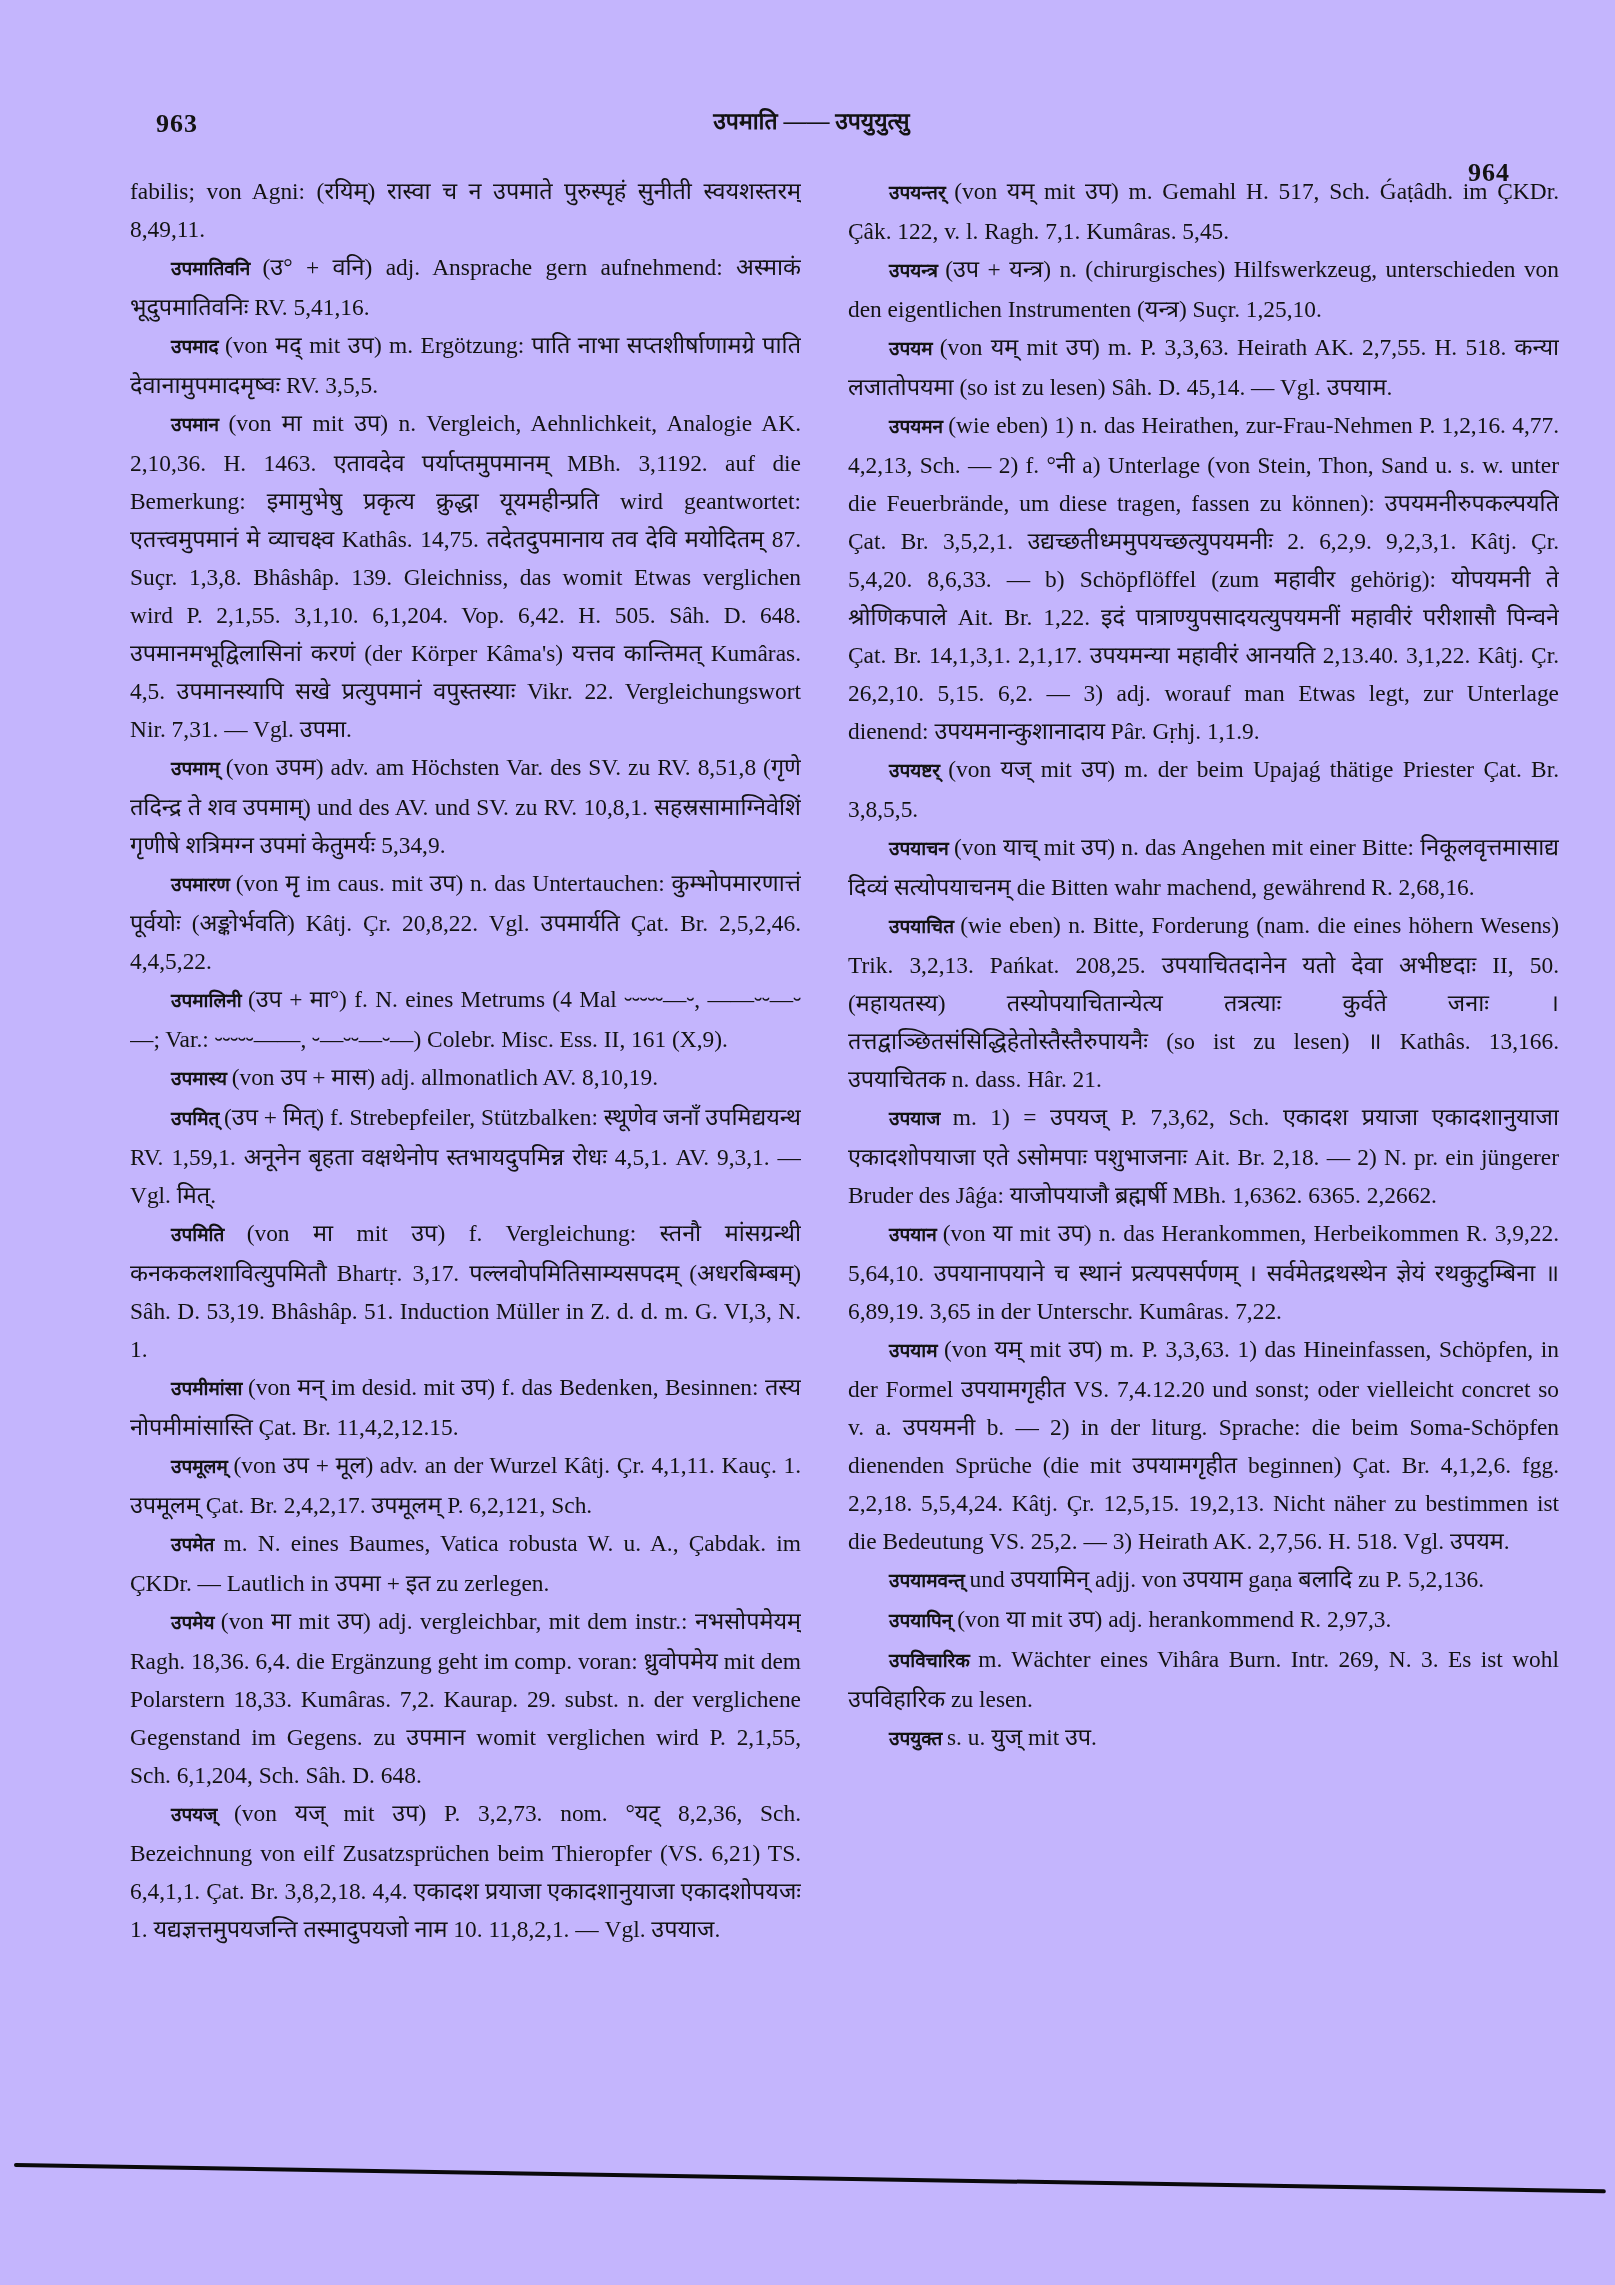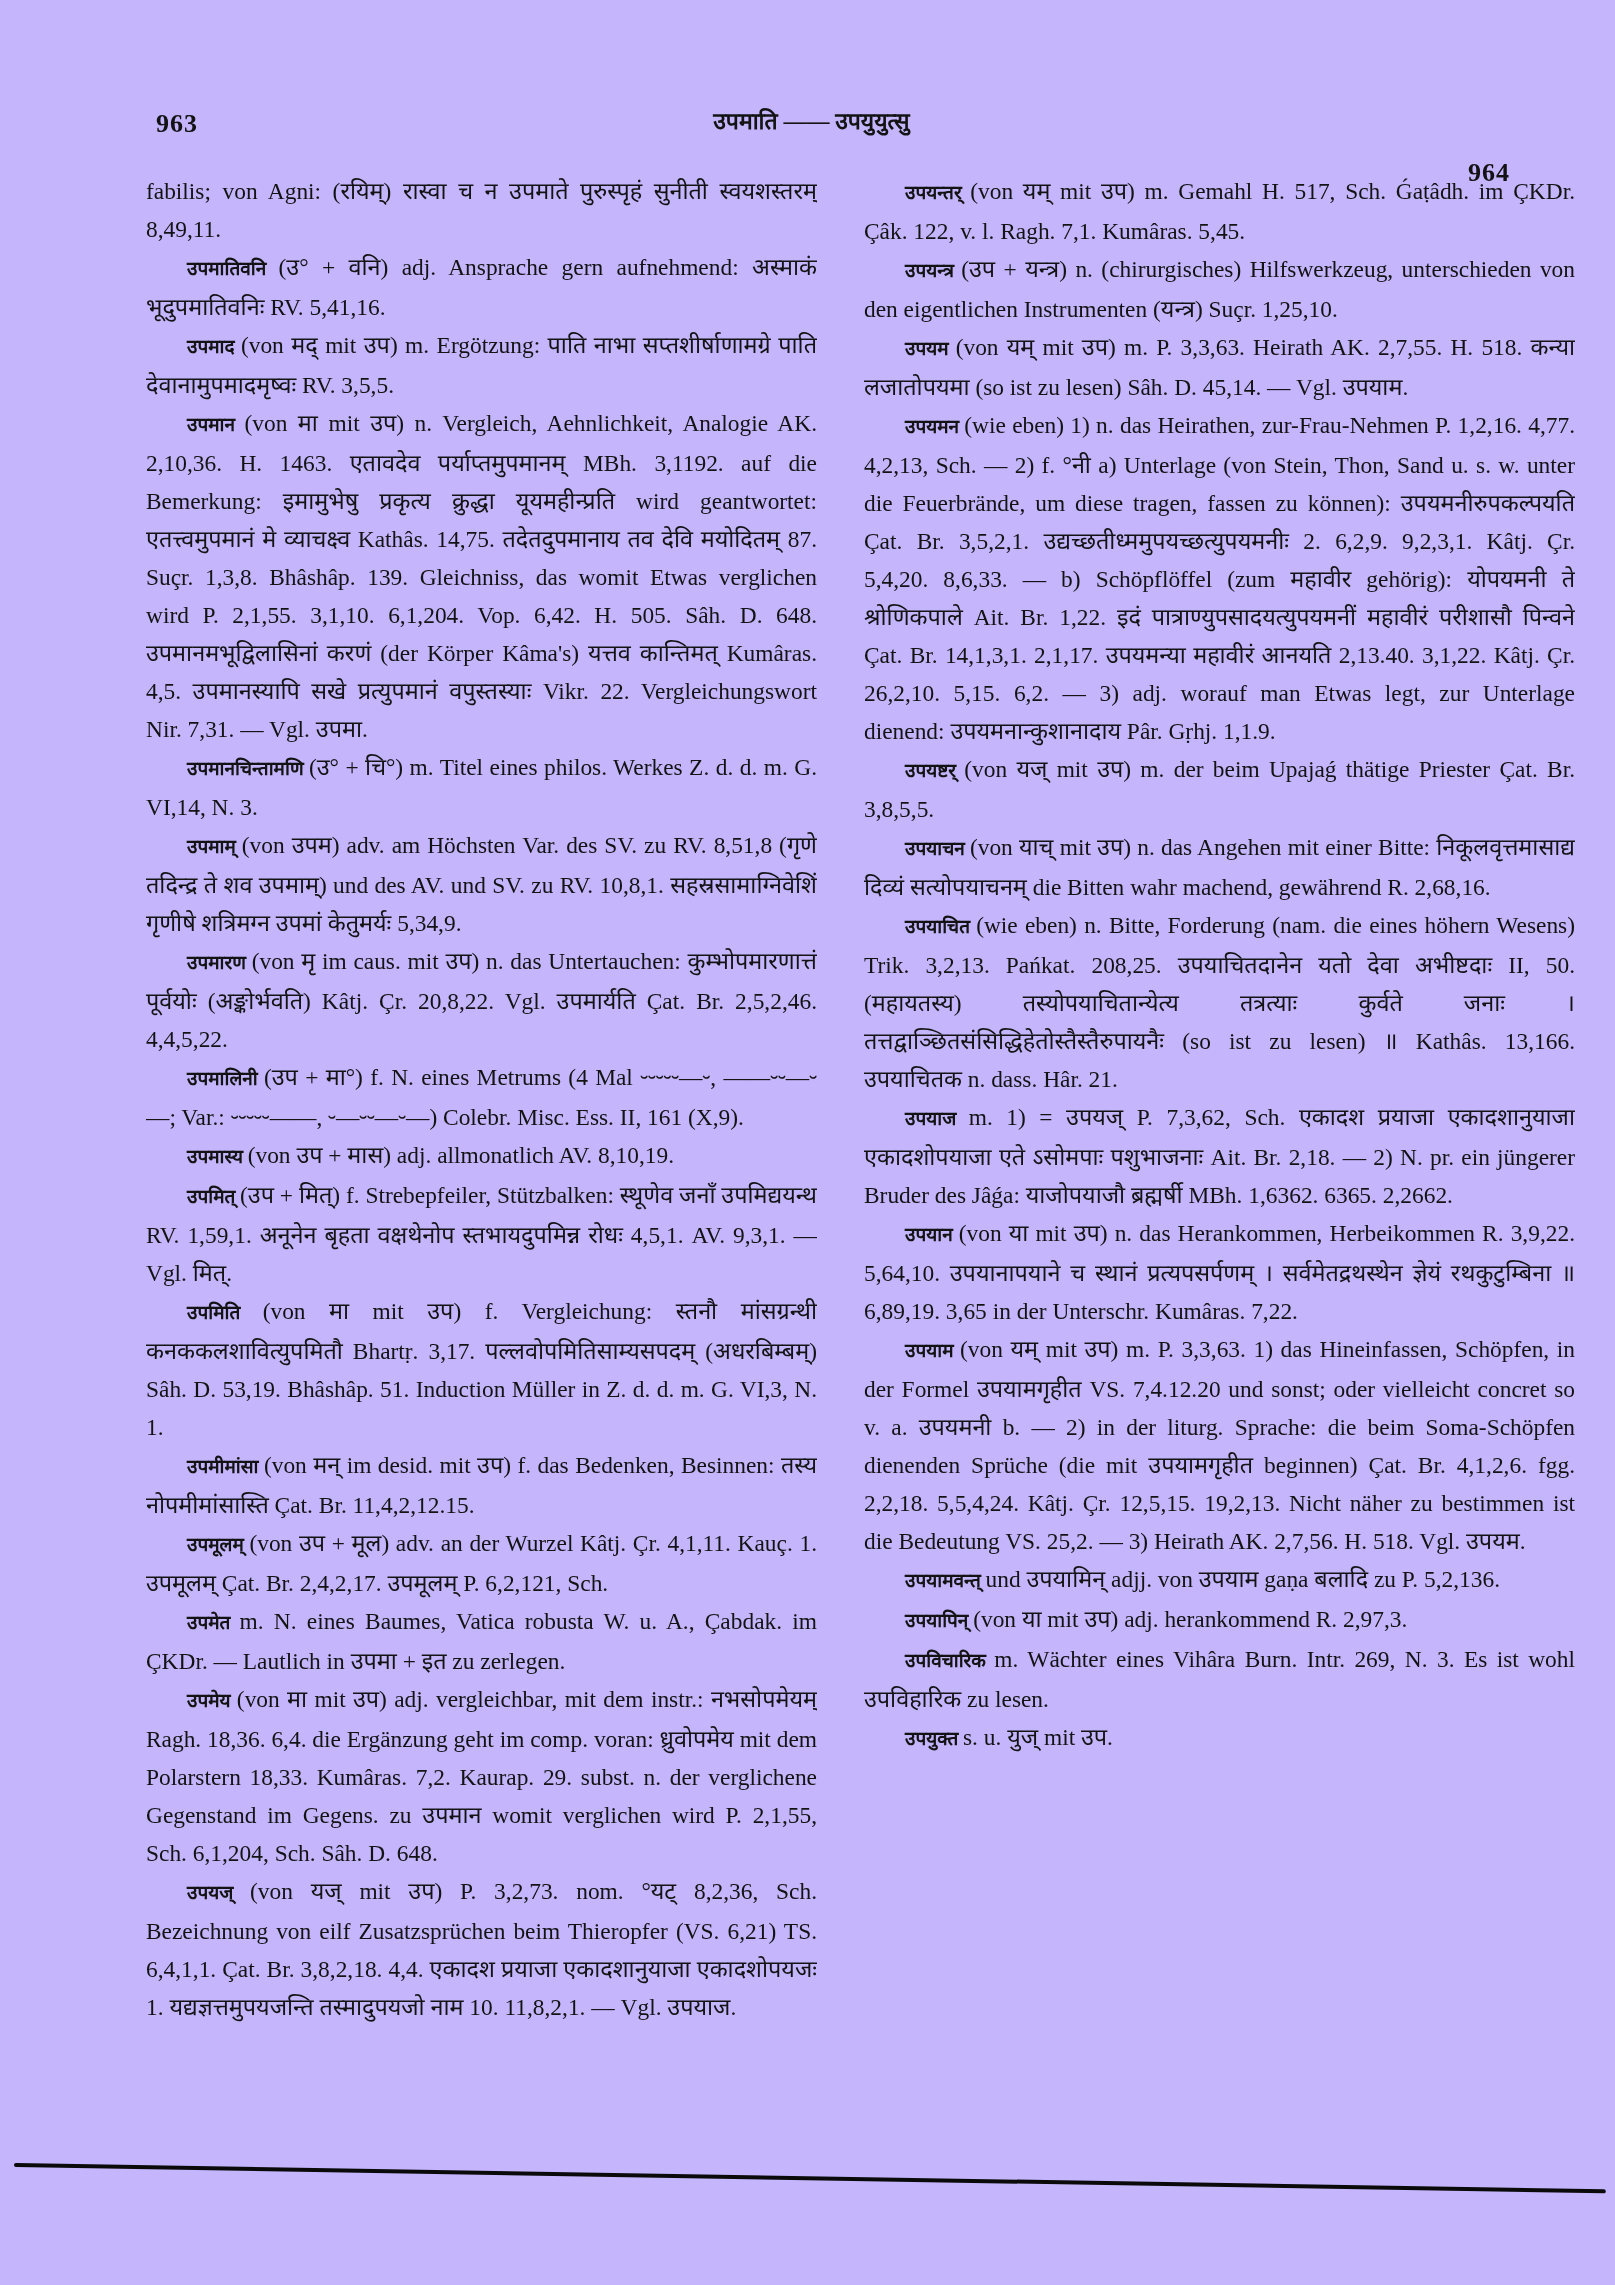--- a/index.html
+++ b/index.html
@@ -30,21 +30,20 @@
     font-weight: bold;
     white-space: nowrap;
   }
   .columns {
     position: absolute;
     top: 172px;
     left: 130px;
     width: 1429px;
     display: flex;
     gap: 47px;
-    margin-left: 16px;
   }
   .col { overflow: hidden; }
   .col-left  { width: 671px; }
   .col-right { width: 711px; }
   .entry {
     margin: 0;
     font-size: 23.4px;
     line-height: 38px;
     text-align: justify;
     text-indent: 41px;
@@ -74,21 +73,20 @@
   <div class="pagenum left">963</div>
   <div class="running-head">उपमाति —— उपयुयुत्सु</div>
   <div class="pagenum right">964</div>
 
   <div class="columns">
     <div class="col col-left">
         <p class="entry no-indent"><span>fabilis; von Agni: (रयिम्) रास्वा च न उपमाते पुरुस्पृहं सुनीती स्वयशस्तरम् 8,49,11.</span></p>
         <p class="entry"><span class="headword">उपमातिवनि </span><span>(उ° + वनि) adj. Ansprache gern aufnehmend: अस्माकं भूदुपमातिवनिः RV. 5,41,16.</span></p>
         <p class="entry"><span class="headword">उपमाद </span><span>(von मद् mit उप) m. Ergötzung: पाति नाभा सप्तशीर्षाणामग्रे पाति देवानामुपमादमृष्वः RV. 3,5,5.</span></p>
         <p class="entry"><span class="headword">उपमान </span><span>(von मा mit उप) n. Vergleich, Aehnlichkeit, Analogie AK. 2,10,36. H. 1463. एतावदेव पर्याप्तमुपमानम् MBh. 3,1192. auf die Bemerkung: इमामुभेषु प्रकृत्य क्रुद्धा यूयमहीन्प्रति wird geantwortet: एतत्त्वमुपमानं मे व्याचक्ष्व Kathâs. 14,75. तदेतदुपमानाय तव देवि मयोदितम् 87. Suçr. 1,3,8. Bhâshâp. 139. Gleichniss, das womit Etwas verglichen wird P. 2,1,55. 3,1,10. 6,1,204. Vop. 6,42. H. 505. Sâh. D. 648. उपमानमभूद्विलासिनां करणं (der Körper Kâma's) यत्तव कान्तिमत् Kumâras. 4,5. उपमानस्यापि सखे प्रत्युपमानं वपुस्तस्याः Vikr. 22. Vergleichungswort Nir. 7,31. — Vgl. उपमा.</span></p>
-        <p class="entry"><span class="headword">उपमानचिन्तामणि </span><span>(उ° + चि°) m. Titel eines philos. Werkes Z. d. d. m. G. VI,14, N. 3.</span></p>
         <p class="entry"><span class="headword">उपमाम् </span><span>(von उपम) adv. am Höchsten Var. des SV. zu RV. 8,51,8 (गृणे तदिन्द्र ते शव उपमाम्) und des AV. und SV. zu RV. 10,8,1. सहस्रसामाग्निवेशिं गृणीषे शत्रिमग्न उपमां केतुमर्यः 5,34,9.</span></p>
         <p class="entry"><span class="headword">उपमारण </span><span>(von मृ im caus. mit उप) n. das Untertauchen: कुम्भोपमारणात्तं पूर्वयोः (अङ्कोर्भवति) Kâtj. Çr. 20,8,22. Vgl. उपमार्यति Çat. Br. 2,5,2,46. 4,4,5,22.</span></p>
         <p class="entry"><span class="headword">उपमालिनी </span><span>(उप + मा°) f. N. eines Metrums (4 Mal ⏑⏑⏑⏑⏑—⏑, ——⏑⏑—⏑—; Var.: ⏑⏑⏑⏑⏑——, ⏑—⏑⏑—⏑—) Colebr. Misc. Ess. II, 161 (X,9).</span></p>
         <p class="entry"><span class="headword">उपमास्य </span><span>(von उप + मास) adj. allmonatlich AV. 8,10,19.</span></p>
         <p class="entry"><span class="headword">उपमित् </span><span>(उप + मित्) f. Strebepfeiler, Stützbalken: स्थूणेव जनाँ उपमिद्ययन्थ RV. 1,59,1. अनूनेन बृहता वक्षथेनोप स्तभायदुपमिन्न रोधः 4,5,1. AV. 9,3,1. — Vgl. मित्.</span></p>
         <p class="entry"><span class="headword">उपमिति </span><span>(von मा mit उप) f. Vergleichung: स्तनौ मांसग्रन्थी कनककलशावित्युपमितौ Bhartṛ. 3,17. पल्लवोपमितिसाम्यसपदम् (अधरबिम्बम्) Sâh. D. 53,19. Bhâshâp. 51. Induction Müller in Z. d. d. m. G. VI,3, N. 1.</span></p>
         <p class="entry"><span class="headword">उपमीमांसा </span><span>(von मन् im desid. mit उप) f. das Bedenken, Besinnen: तस्य नोपमीमांसास्ति Çat. Br. 11,4,2,12.15.</span></p>
         <p class="entry"><span class="headword">उपमूलम् </span><span>(von उप + मूल) adv. an der Wurzel Kâtj. Çr. 4,1,11. Kauç. 1. उपमूलम् Çat. Br. 2,4,2,17. उपमूलम् P. 6,2,121, Sch.</span></p>
         <p class="entry"><span class="headword">उपमेत </span><span>m. N. eines Baumes, Vatica robusta W. u. A., Çabdak. im ÇKDr. — Lautlich in उपमा + इत zu zerlegen.</span></p>
         <p class="entry"><span class="headword">उपमेय </span><span>(von मा mit उप) adj. vergleichbar, mit dem instr.: नभसोपमेयम् Ragh. 18,36. 6,4. die Ergänzung geht im comp. voran: ध्रुवोपमेय mit dem Polarstern 18,33. Kumâras. 7,2. Kaurap. 29. subst. n. der verglichene Gegenstand im Gegens. zu उपमान womit verglichen wird P. 2,1,55, Sch. 6,1,204, Sch. Sâh. D. 648.</span></p>

